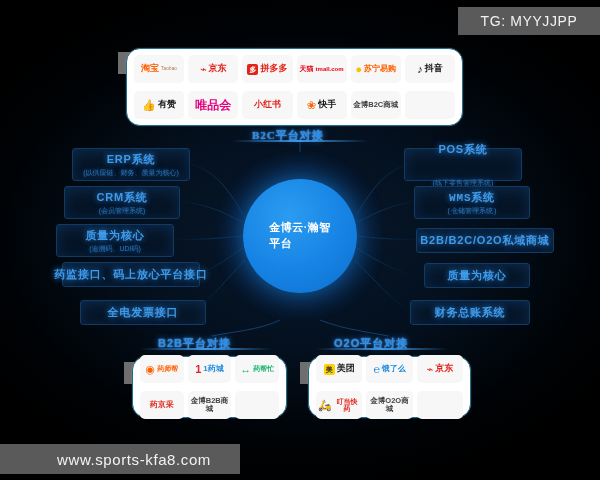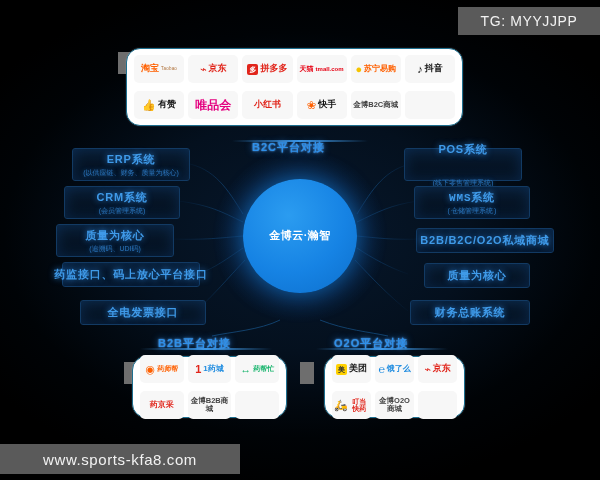--- a/index.html
+++ b/index.html
@@ -30,23 +30,24 @@
   #wm-top {
     right: 0;
     top: 7px;
     width: 142px;
     height: 28px;
     font-size: 14px;
   }
   #wm-bottom {
     left: 0;
     bottom: 6px;
-    width: 240px;
+    width: 212px;
     height: 30px;
     font-size: 15px;
+    padding-left: 28px;
   }
 
   
   .panel {
     position: absolute;
     background: #ffffff;
     border: 1px solid #1d6f8f;
     border-radius: 14px;
     box-shadow: 0 0 0 1px rgba(255,255,255,0.05);
     display: flex;
@@ -281,21 +282,21 @@
     </div>
     <div class="logo two-line">
       <span class="c-gray">金博B2C商城</span>
     </div>
     <div class="logo empty">
       <span></span>
     </div>
   </div>
 </div>
 <div class="sec-underline" style="left:232px;top:140px;width:136px;"></div>
-<div class="sec-title" style="left:252px;top:140px;">B2C平台对接</div>
+<div class="sec-title" style="left:252px;top:128px;font-family:Liberation Serif, serif;">B2C平台对接</div>
 
 <div class="chip" style="left:72px;top:148px;width:116px;height:31px;">
   <div class="t1">ERP系统</div>
   <div class="t2">(以供应链、财务、质量为核心)</div>
 </div>
 <div class="chip" style="left:64px;top:186px;width:114px;height:31px;">
   <div class="t1">CRM系统</div>
   <div class="t2">(会员管理系统)</div>
 </div>
 <div class="chip" style="left:56px;top:224px;width:116px;height:31px;">
@@ -324,20 +325,21 @@
   <div class="t1">质量为核心</div>
 </div>
 <div class="chip" style="left:410px;top:300px;width:118px;height:23px;">
   <div class="t1">财务总账系统</div>
 </div>
 
 <div id="center-halo"></div>
 <div id="center-circle">
   <div class="ctext">
     <div>金博云·瀚智</div>
+    <div>平台</div>
   </div>
 </div>
 
 <div class="sec-underline" style="left:140px;top:348px;width:132px;"></div>
 <div class="sec-title" style="left:158px;top:336px;">B2B平台对接</div>
 <div class="panel-shadow" style="left:124px;top:362px;width:14px;height:22px;"></div>
 <div class="panel" id="b2b-panel" style="left:132px;top:356px;width:155px;height:62px;">
   <div class="prow">
     <div class="logo">
       <span class="mark c-orange">◉</span>
@@ -361,21 +363,21 @@
     </div>
     <div class="logo empty">
       <span></span>
     </div>
   </div>
 </div>
 
 <div class="sec-underline" style="left:316px;top:348px;width:132px;"></div>
 <div class="sec-title" style="left:334px;top:336px;">O2O平台对接</div>
 <div class="panel-shadow" style="left:300px;top:362px;width:14px;height:22px;"></div>
-<div class="panel" id="o2o-panel" style="left:308px;top:356px;width:141px;height:62px;margin-left:16px;">
+<div class="panel" id="o2o-panel" style="left:308px;top:356px;width:163px;height:62px;">
   <div class="prow">
     <div class="logo">
       <span class="badge-sq" style="background:#ffd100;color:#333;">美</span>
       <span class="c-meituan">美团</span>
     </div>
     <div class="logo">
       <span class="mark c-blue">℮</span>
       <span class="c-blue" style="font-size:8px;">饿了么</span>
     </div>
     <div class="logo">

